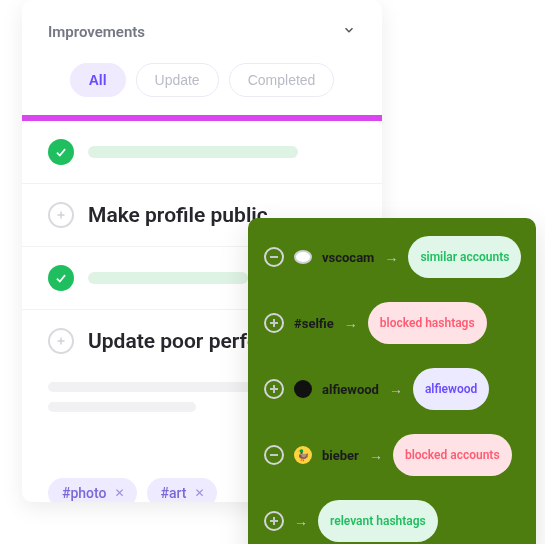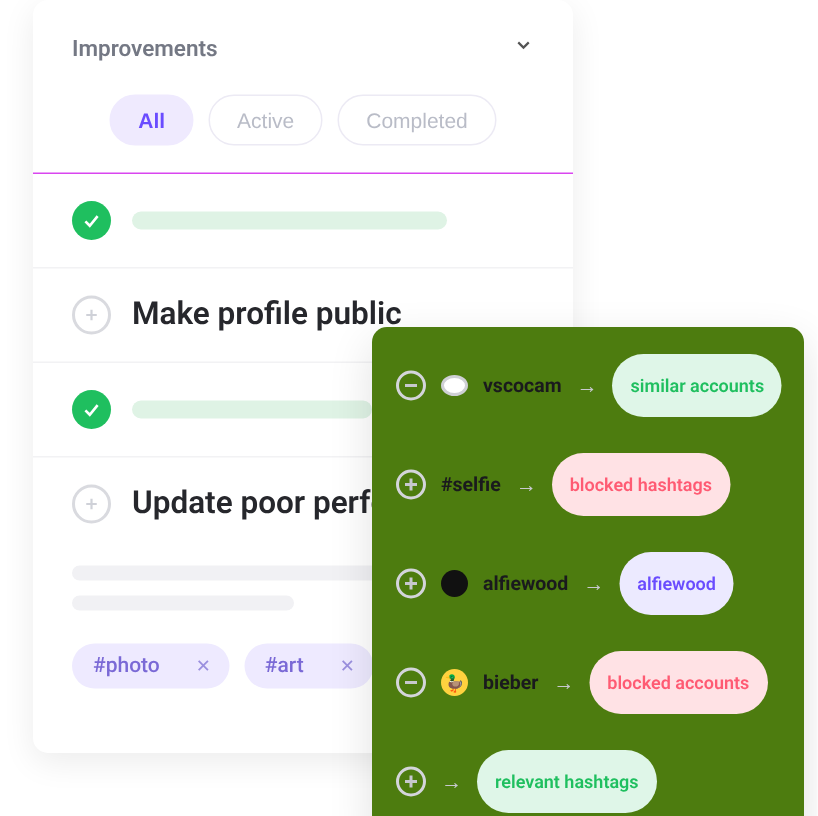--- a/index.html
+++ b/index.html
@@ -18,21 +18,21 @@
   }
   .panel-head {
     display: flex; align-items: center; justify-content: space-between;
     padding: 22px 26px 10px 26px;
   }
   .panel-title { color: #747884; font-size: 15px; font-weight: 600; }
   .chev { color: #555; }
   .tabs {
     display: flex; gap: 10px; justify-content: center;
     padding: 12px 0 18px 0;
-    border-bottom: 1px solid #d946ef;
+    border-bottom: 6px solid #d946ef;
   }
   .tab {
     border: 1px solid #eceaf4;
     background: #fff;
     color: #b9bcc7;
     font-size: 14px;
     font-weight: 500;
     padding: 8px 18px;
     border-radius: 999px;
     cursor: pointer;
@@ -71,21 +71,21 @@
   .ghost.a { width: 74%; }
   .ghost.b { width: 48%; }
   .chips { display: flex; gap: 10px; padding: 8px 26px 18px 26px; }
   .chip {
     background: #eeeaff;
     color: #7a69d6;
     font-size: 14px;
     font-weight: 500;
     padding: 7px 12px 7px 14px;
     border-radius: 999px;
-    display: inline-flex; align-items: center; gap: 24px;
+    display: inline-flex; align-items: center; gap: 8px; margin-top: 44px;
   }
   .chip .x { font-size: 12px; color: #9b90df; cursor: pointer; }
 
   
   .card {
     position: absolute;
     left: 248px; top: 218px;
     width: 288px;
     background: #4d7c0f;
     border-radius: 10px;
@@ -133,21 +133,21 @@
       <div class="panel-title">Improvements</div>
       <span class="chev">
         <svg width="14" height="14" viewBox="0 0 24 24" fill="none" stroke="currentColor" stroke-width="2.5">
             <polyline points="6 9 12 15 18 9"></polyline>
           </svg>
       </span>
     </div>
 
     <div class="tabs">
       <button class="tab active">All</button>
-      <button class="tab">Active</button>
+      <button class="tab">Update</button>
       <button class="tab">Completed</button>
     </div>
 
     <div class="rows">
 
       <div class="row">
         <span class="status done">
           <svg viewBox="0 0 24 24">
               <polyline points="5 13 10 18 19 7"></polyline>
             </svg>

